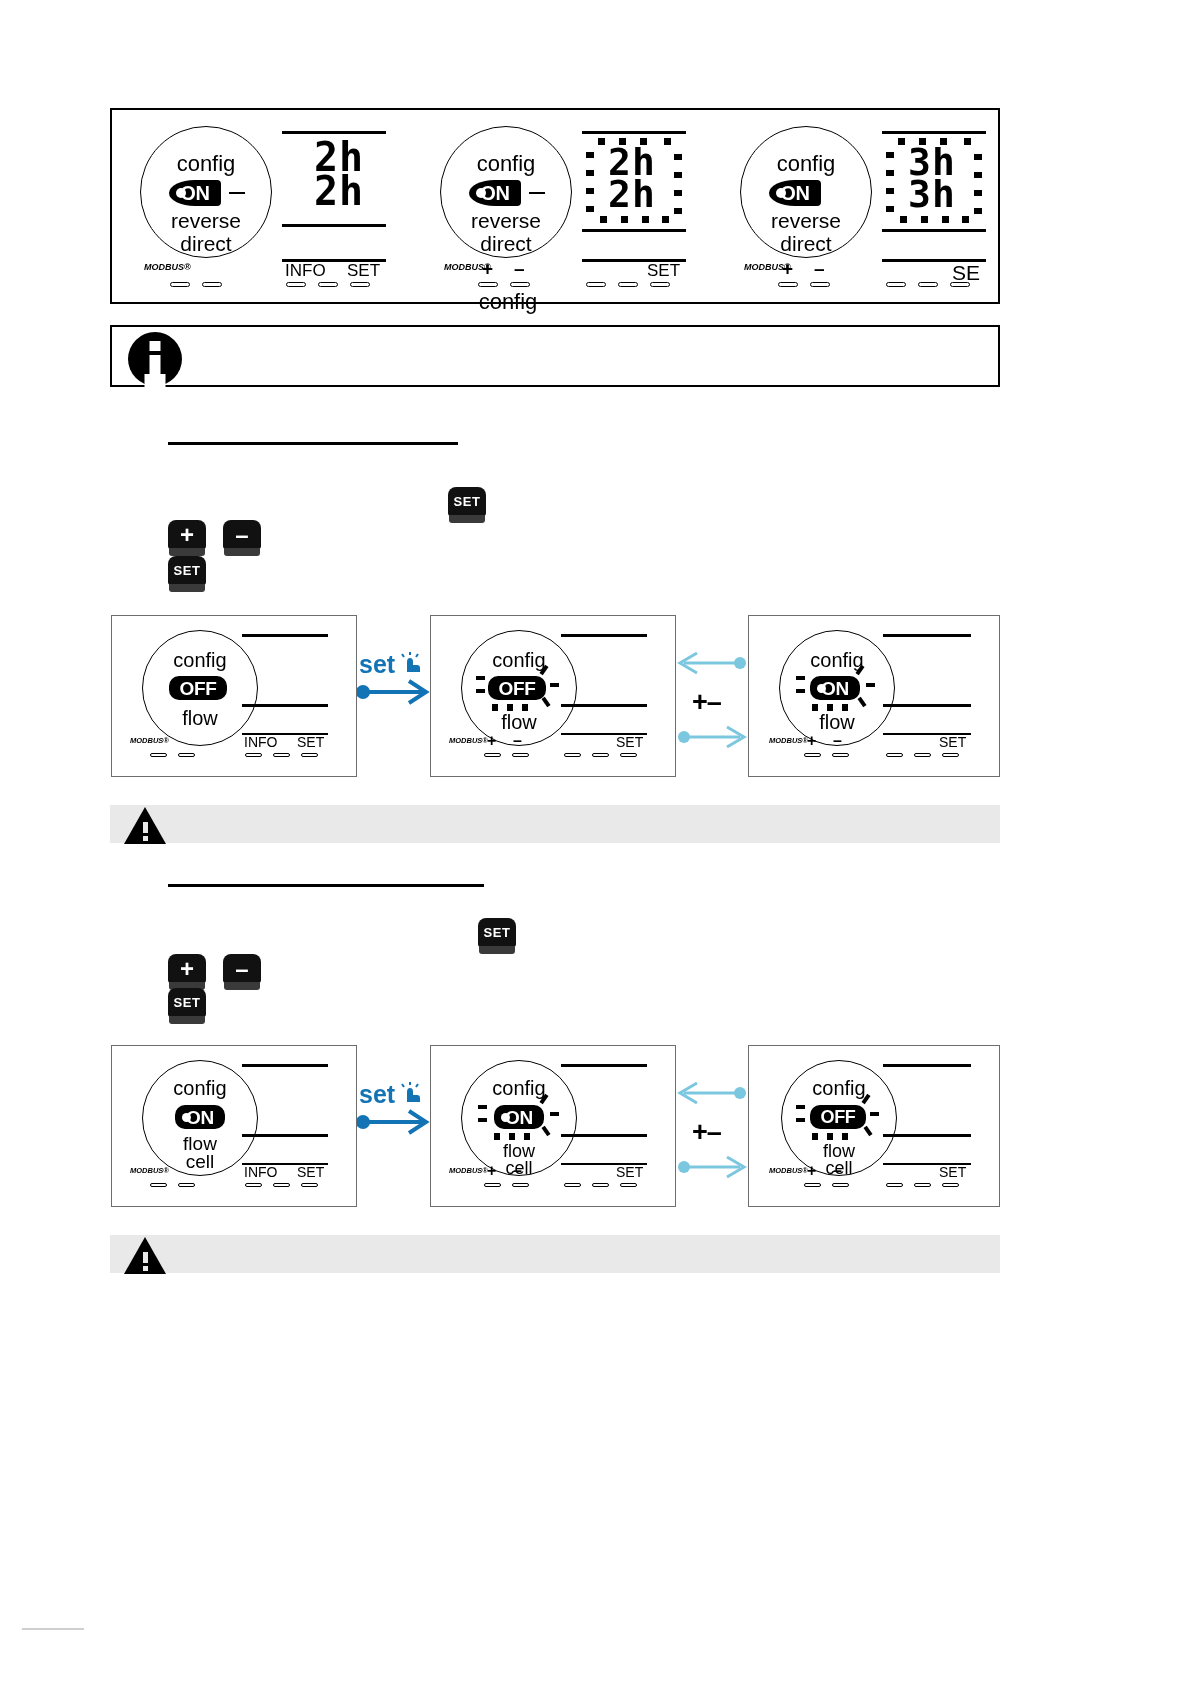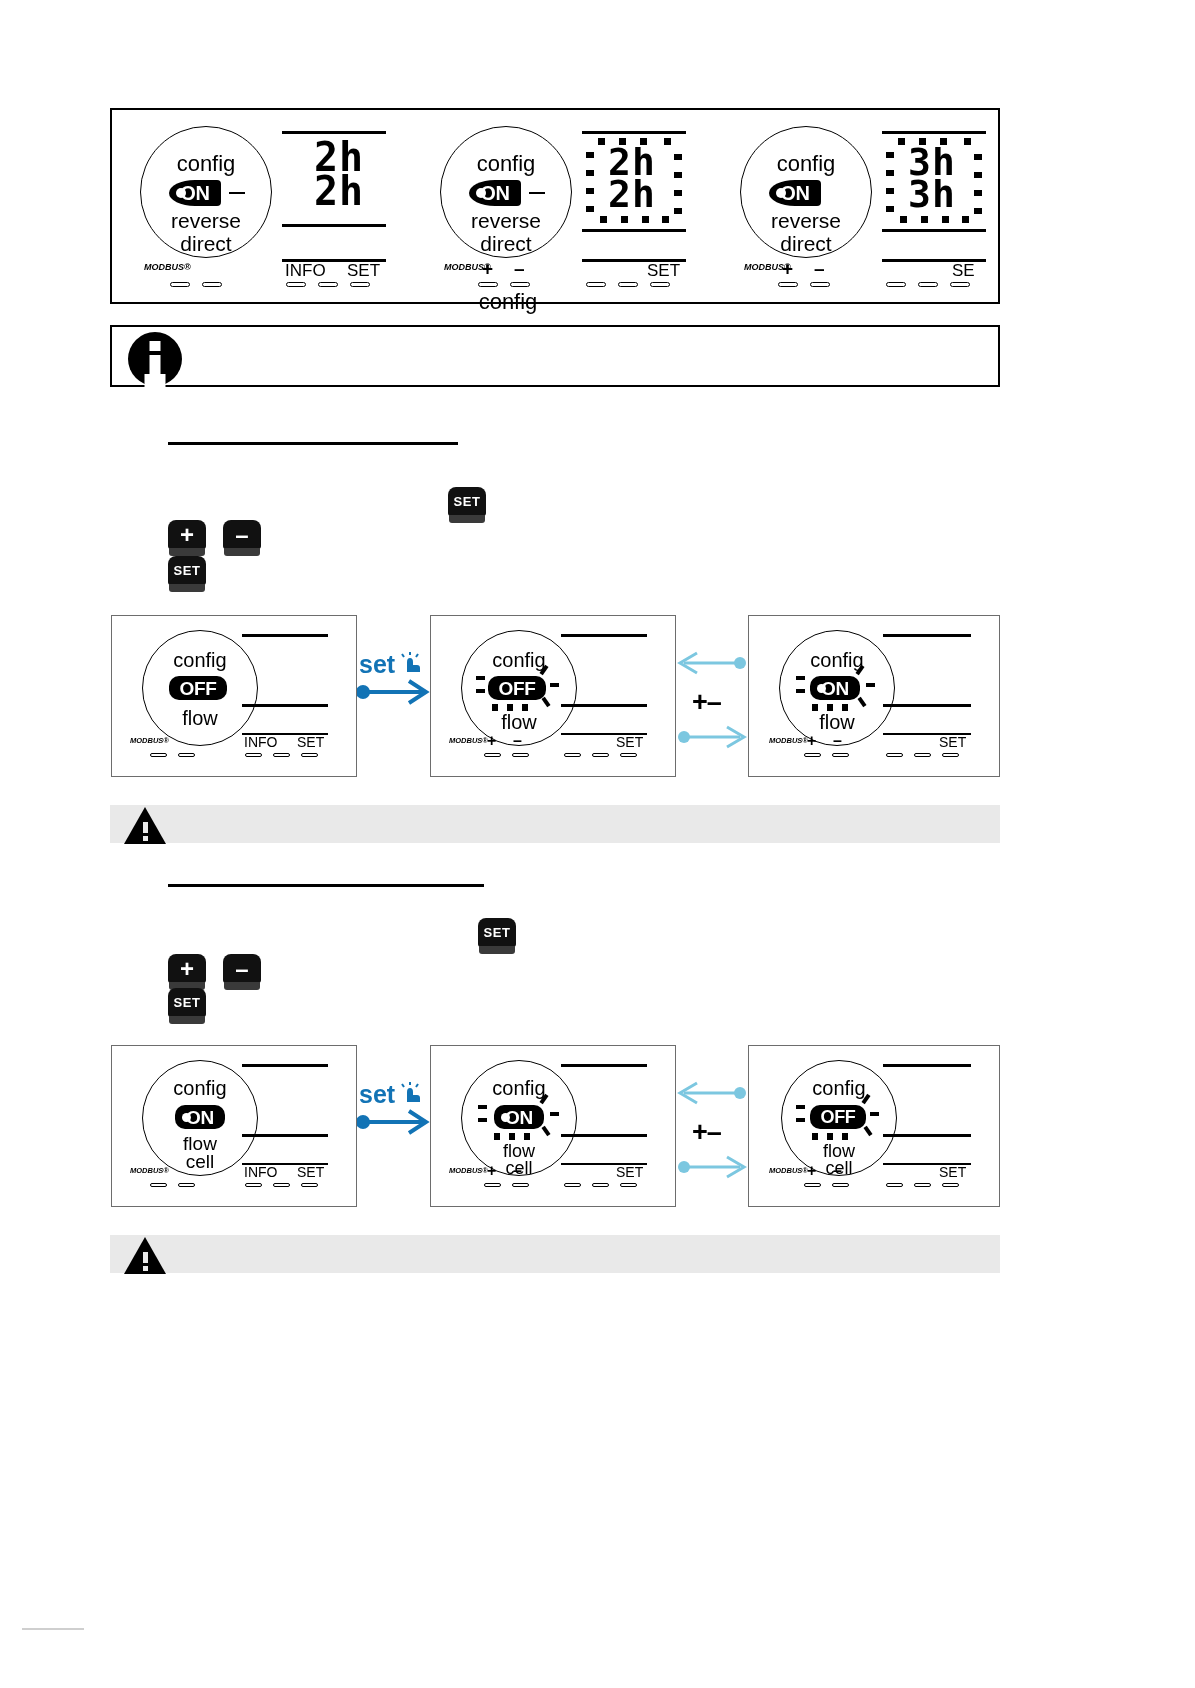--- a/index.html
+++ b/index.html
@@ -339,21 +339,21 @@
 
       <div class="digits" style="left:186px; top:26px; font-size:38px;">3h</div>
       <div class="digits" style="left:186px; top:58px; font-size:38px;">3h</div>
 
       <div class="seg-rule" style="left:160px; top:115px; width:104px; height:3px;"></div>
       <div class="seg-rule" style="left:160px; top:145px; width:104px; height:2.5px;"></div>
 
       <div class="modbus" style="left:22px; top:148px; font-size:9px;">MODBUS®</div>
       <div class="keylabel" style="left:60px; top:144px; font-size:19px; font-weight:bold;">+</div>
       <div class="keylabel" style="left:92px; top:144px; font-size:19px; font-weight:bold;">–</div>
-      <div class="keylabel" style="left:230px; top:147px; font-size:17px;">SE</div>
+      <div class="keylabel" style="left:230px; top:147px; font-size:21px;">SE</div>
 
       <div class="keycap" style="left:56px; top:168px; width:20px; height:5px;"></div>
       <div class="keycap" style="left:88px; top:168px; width:20px; height:5px;"></div>
       <div class="keycap" style="left:164px; top:168px; width:20px; height:5px;"></div>
       <div class="keycap" style="left:196px; top:168px; width:20px; height:5px;"></div>
       <div class="keycap" style="left:228px; top:168px; width:20px; height:5px;"></div>
     </div>
   </div>
 
   <div class="info-box" style="left:110px; top:325px; width:890px; height:62px;">

